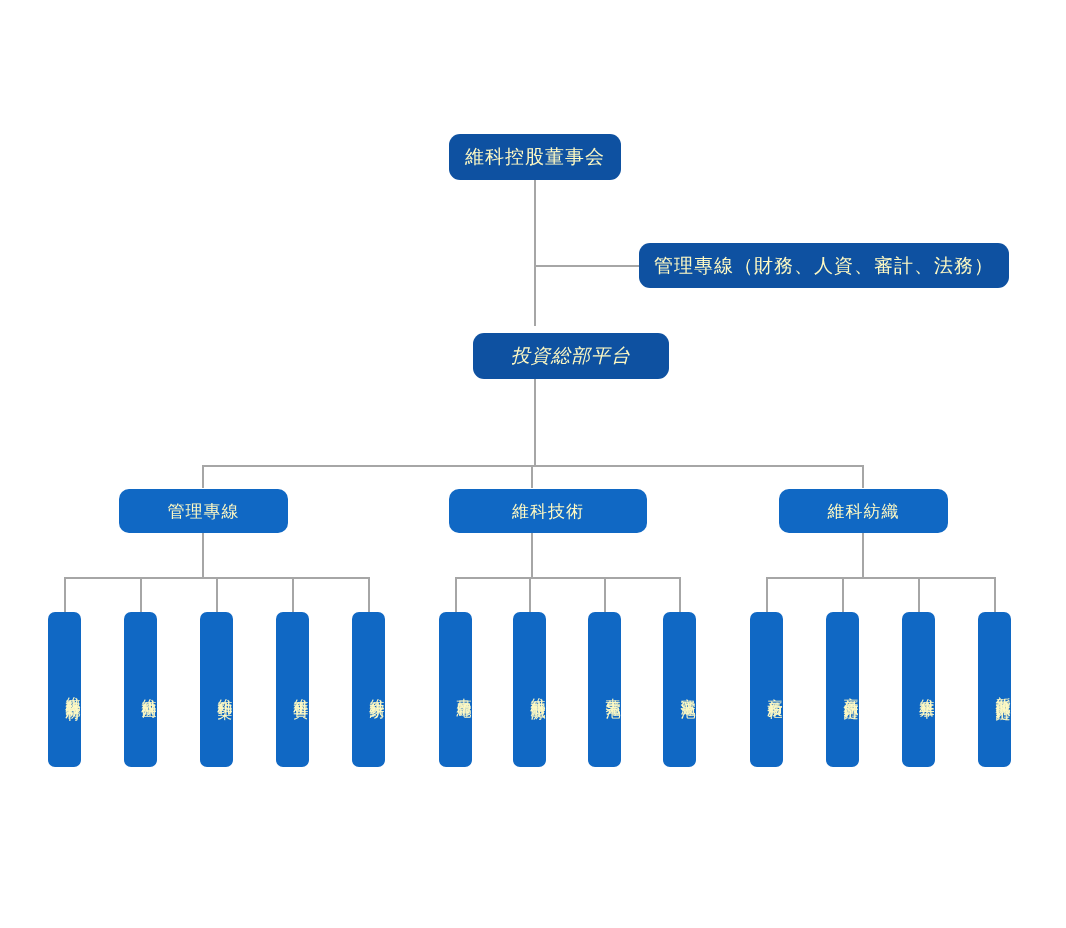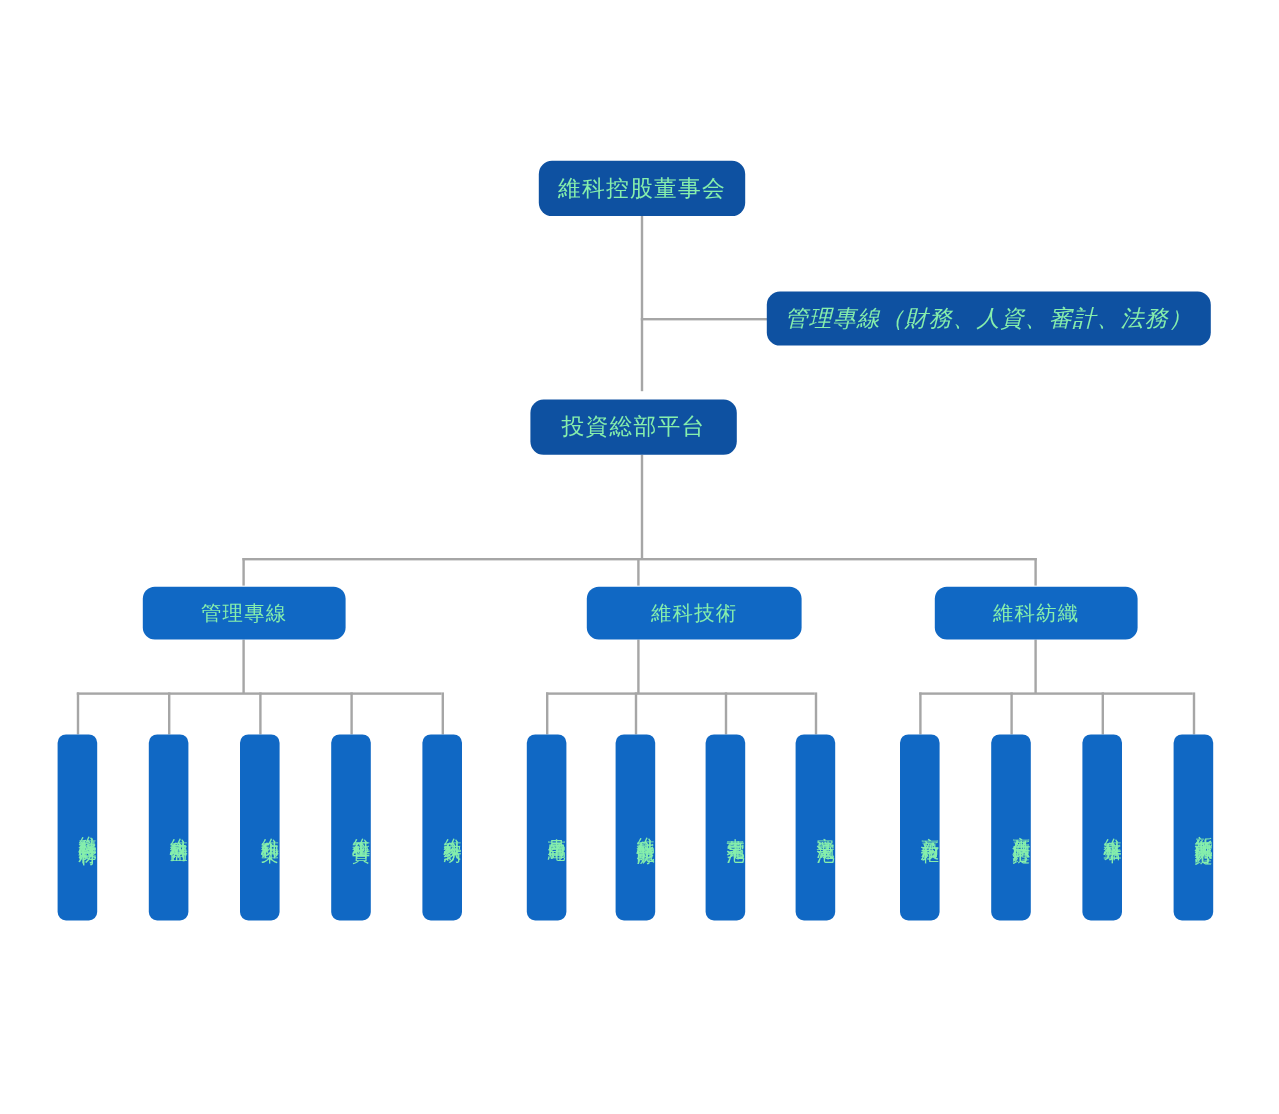--- a/index.html
+++ b/index.html
@@ -26,35 +26,34 @@
   .line-v { width: 2px; }
   .line-h { height: 2px; }
 
   
   .node {
     position: absolute;
     box-sizing: border-box;
     display: flex;
     align-items: center;
     justify-content: center;
-    color: #86efac;
+    color: #fef9c3;
     border-radius: 9px;
     text-align: center;
     letter-spacing: 1px;
   }
   .node.level-root {
     background: #0e51a1;
     font-size: 19px;
     border-radius: 11px;
   }
   .node.level-staff {
     background: #0e51a1;
     font-size: 19px;
     border-radius: 11px;
-    font-style: italic;
   }
   .node.level-platform {
     background: #0e51a1;
     font-size: 19px;
     border-radius: 11px;
   }
   .node.level-div {
     background: #1068c4;
     font-size: 17px;
     border-radius: 10px;
@@ -107,24 +106,24 @@
   <div class="line line-h" style="left:766px; top:577px; width:228px;"></div>
   <div class="line line-v" style="left:766px; top:577px; height:35px;"></div>
   <div class="line line-v" style="left:842px; top:577px; height:35px;"></div>
   <div class="line line-v" style="left:918px; top:577px; height:35px;"></div>
   <div class="line line-v" style="left:994px; top:577px; height:35px;"></div>
 
   <div class="node level-root" style="left:449px; top:134px; width:172px; height:46px;">維科控股董事会</div>
 
   <div class="node level-staff" style="left:639px; top:243px; width:370px; height:45px;">管理專線（財務、人資、審計、法務）</div>
 
-  <div class="node level-platform" style="left:442px; top:333px; width:172px; height:46px;">投資総部平台</div>
+  <div class="node level-platform" style="left:473px; top:333px; width:196px; height:46px;font-style:italic;">投資総部平台</div>
 
   <div class="node level-div" style="left:119px; top:489px; width:169px; height:44px;">管理專線</div>
-  <div class="node level-div" style="left:449px; top:489px; width:179px; height:44px;margin-left:40px;">維科技術</div>
+  <div class="node level-div" style="left:449px; top:489px; width:198px; height:44px;">維科技術</div>
   <div class="node level-div" style="left:779px; top:489px; width:169px; height:44px;">維科紡織</div>
 
   <div class="node level-leaf" style="left:48px; top:612px; width:33px; height:155px;">維科製能特材</div>
   <div class="node level-leaf" style="left:124px; top:612px; width:33px; height:155px;">維科盛网</div>
   <div class="node level-leaf" style="left:200px; top:612px; width:33px; height:155px;">維科印染</div>
   <div class="node level-leaf" style="left:276px; top:612px; width:33px; height:155px;">維科工貿</div>
   <div class="node level-leaf" style="left:352px; top:612px; width:33px; height:155px;">維科家紡</div>
 
   <div class="node level-leaf" style="left:439px; top:612px; width:33px; height:155px;">南昌綿電</div>
   <div class="node level-leaf" style="left:513px; top:612px; width:33px; height:155px;">維科新能源</div>

